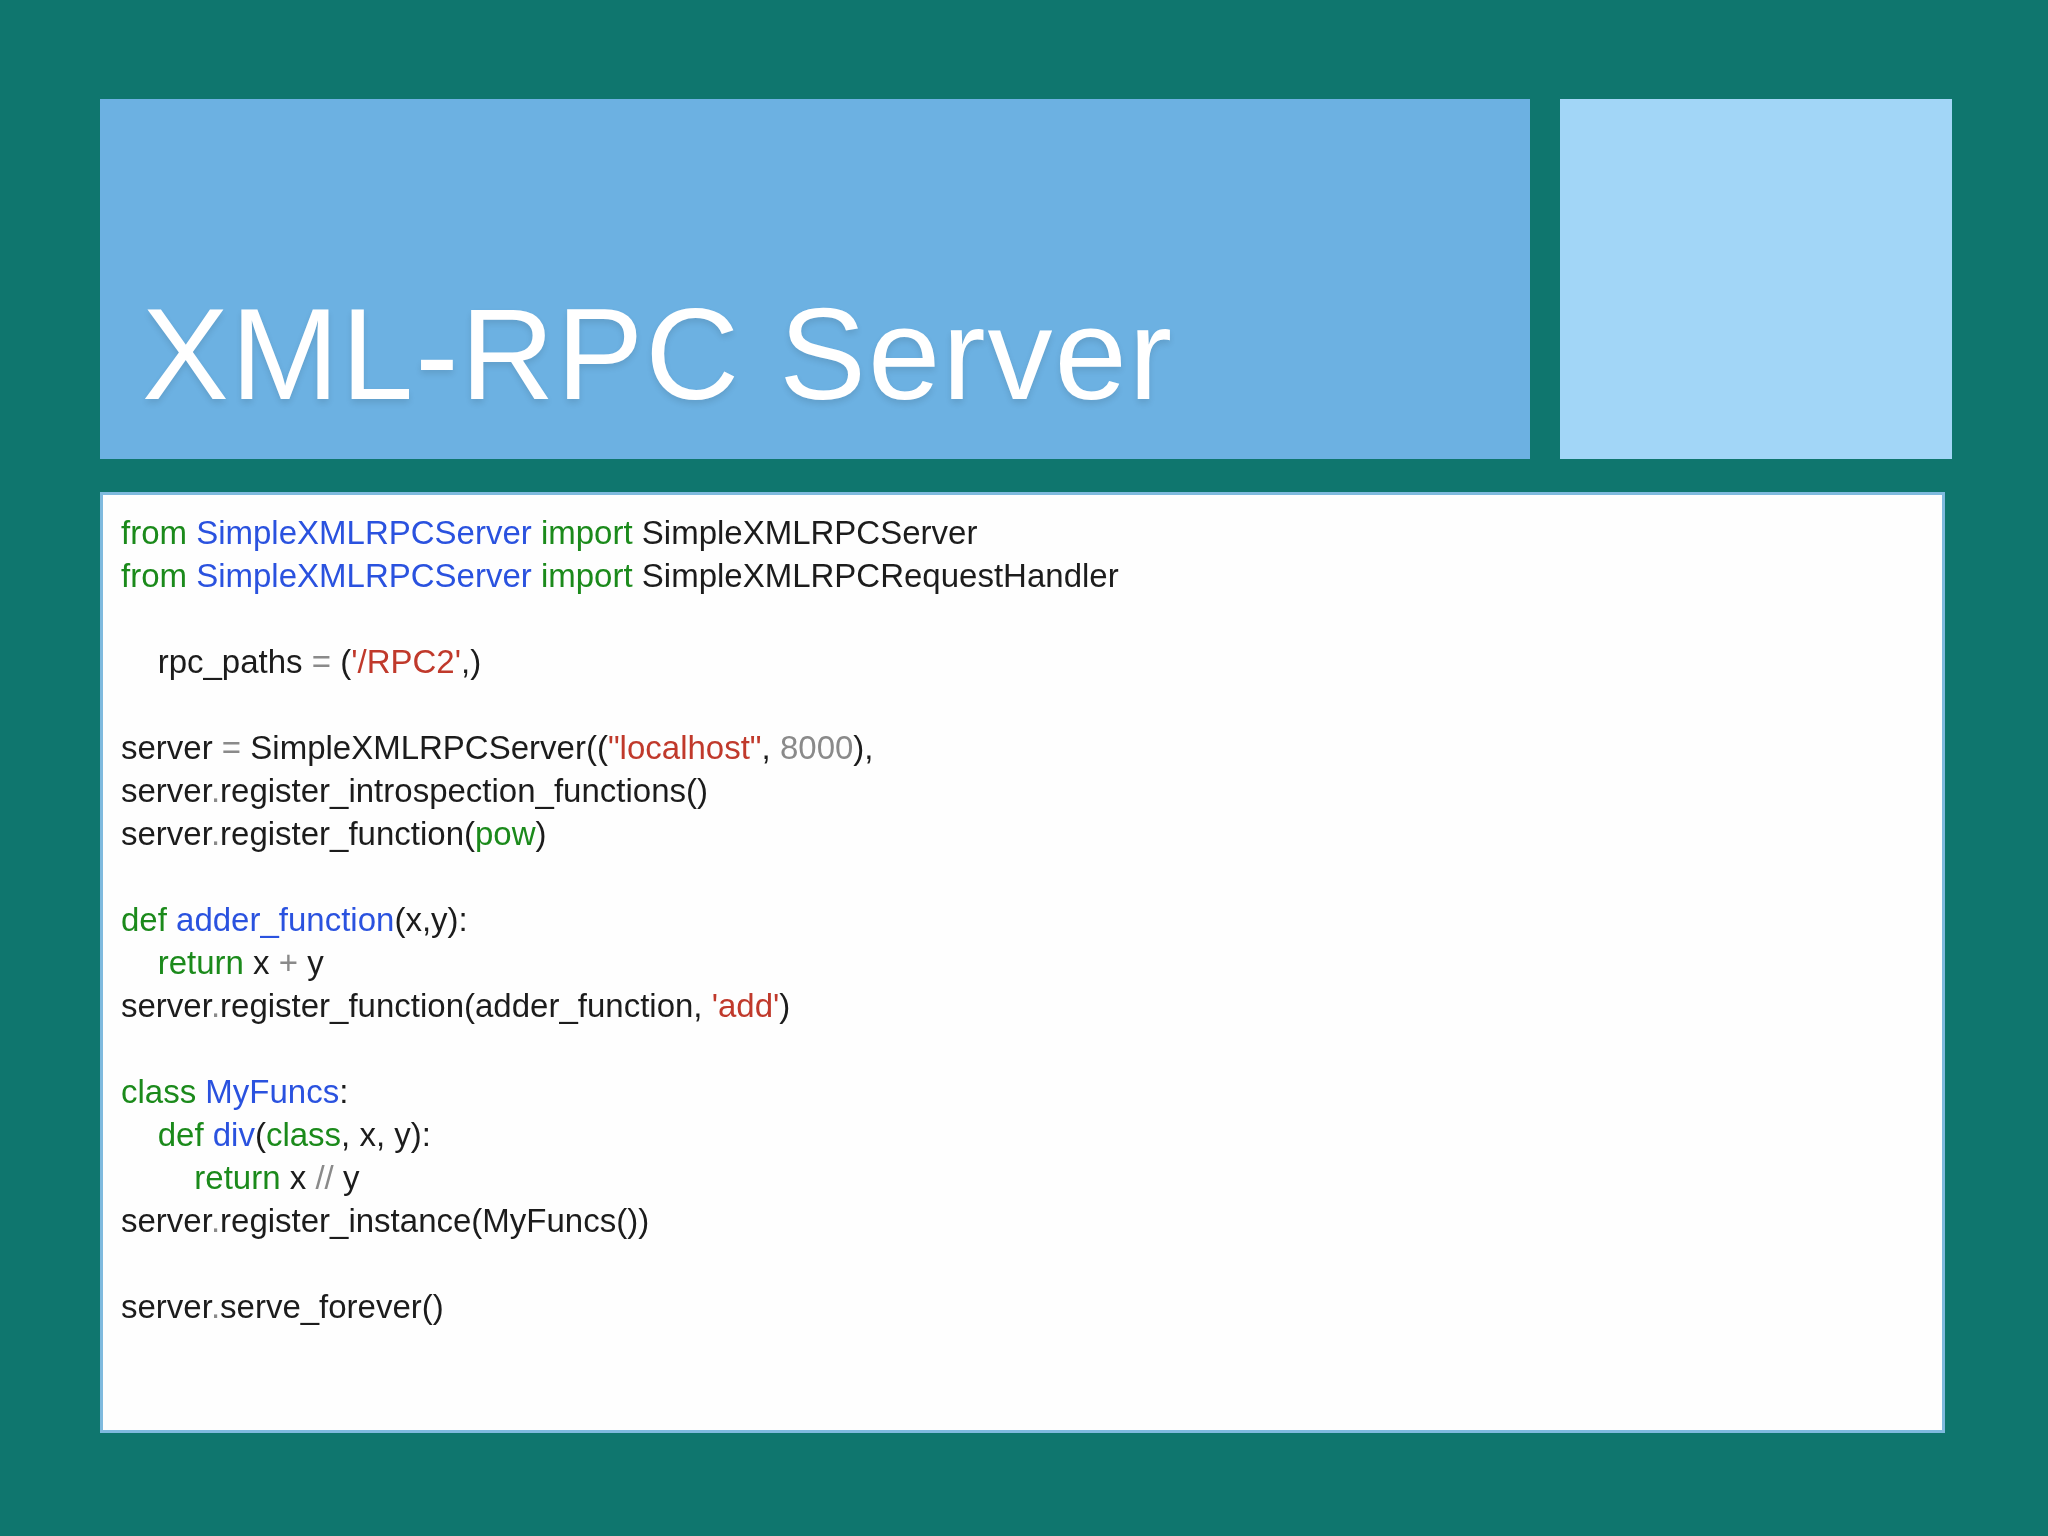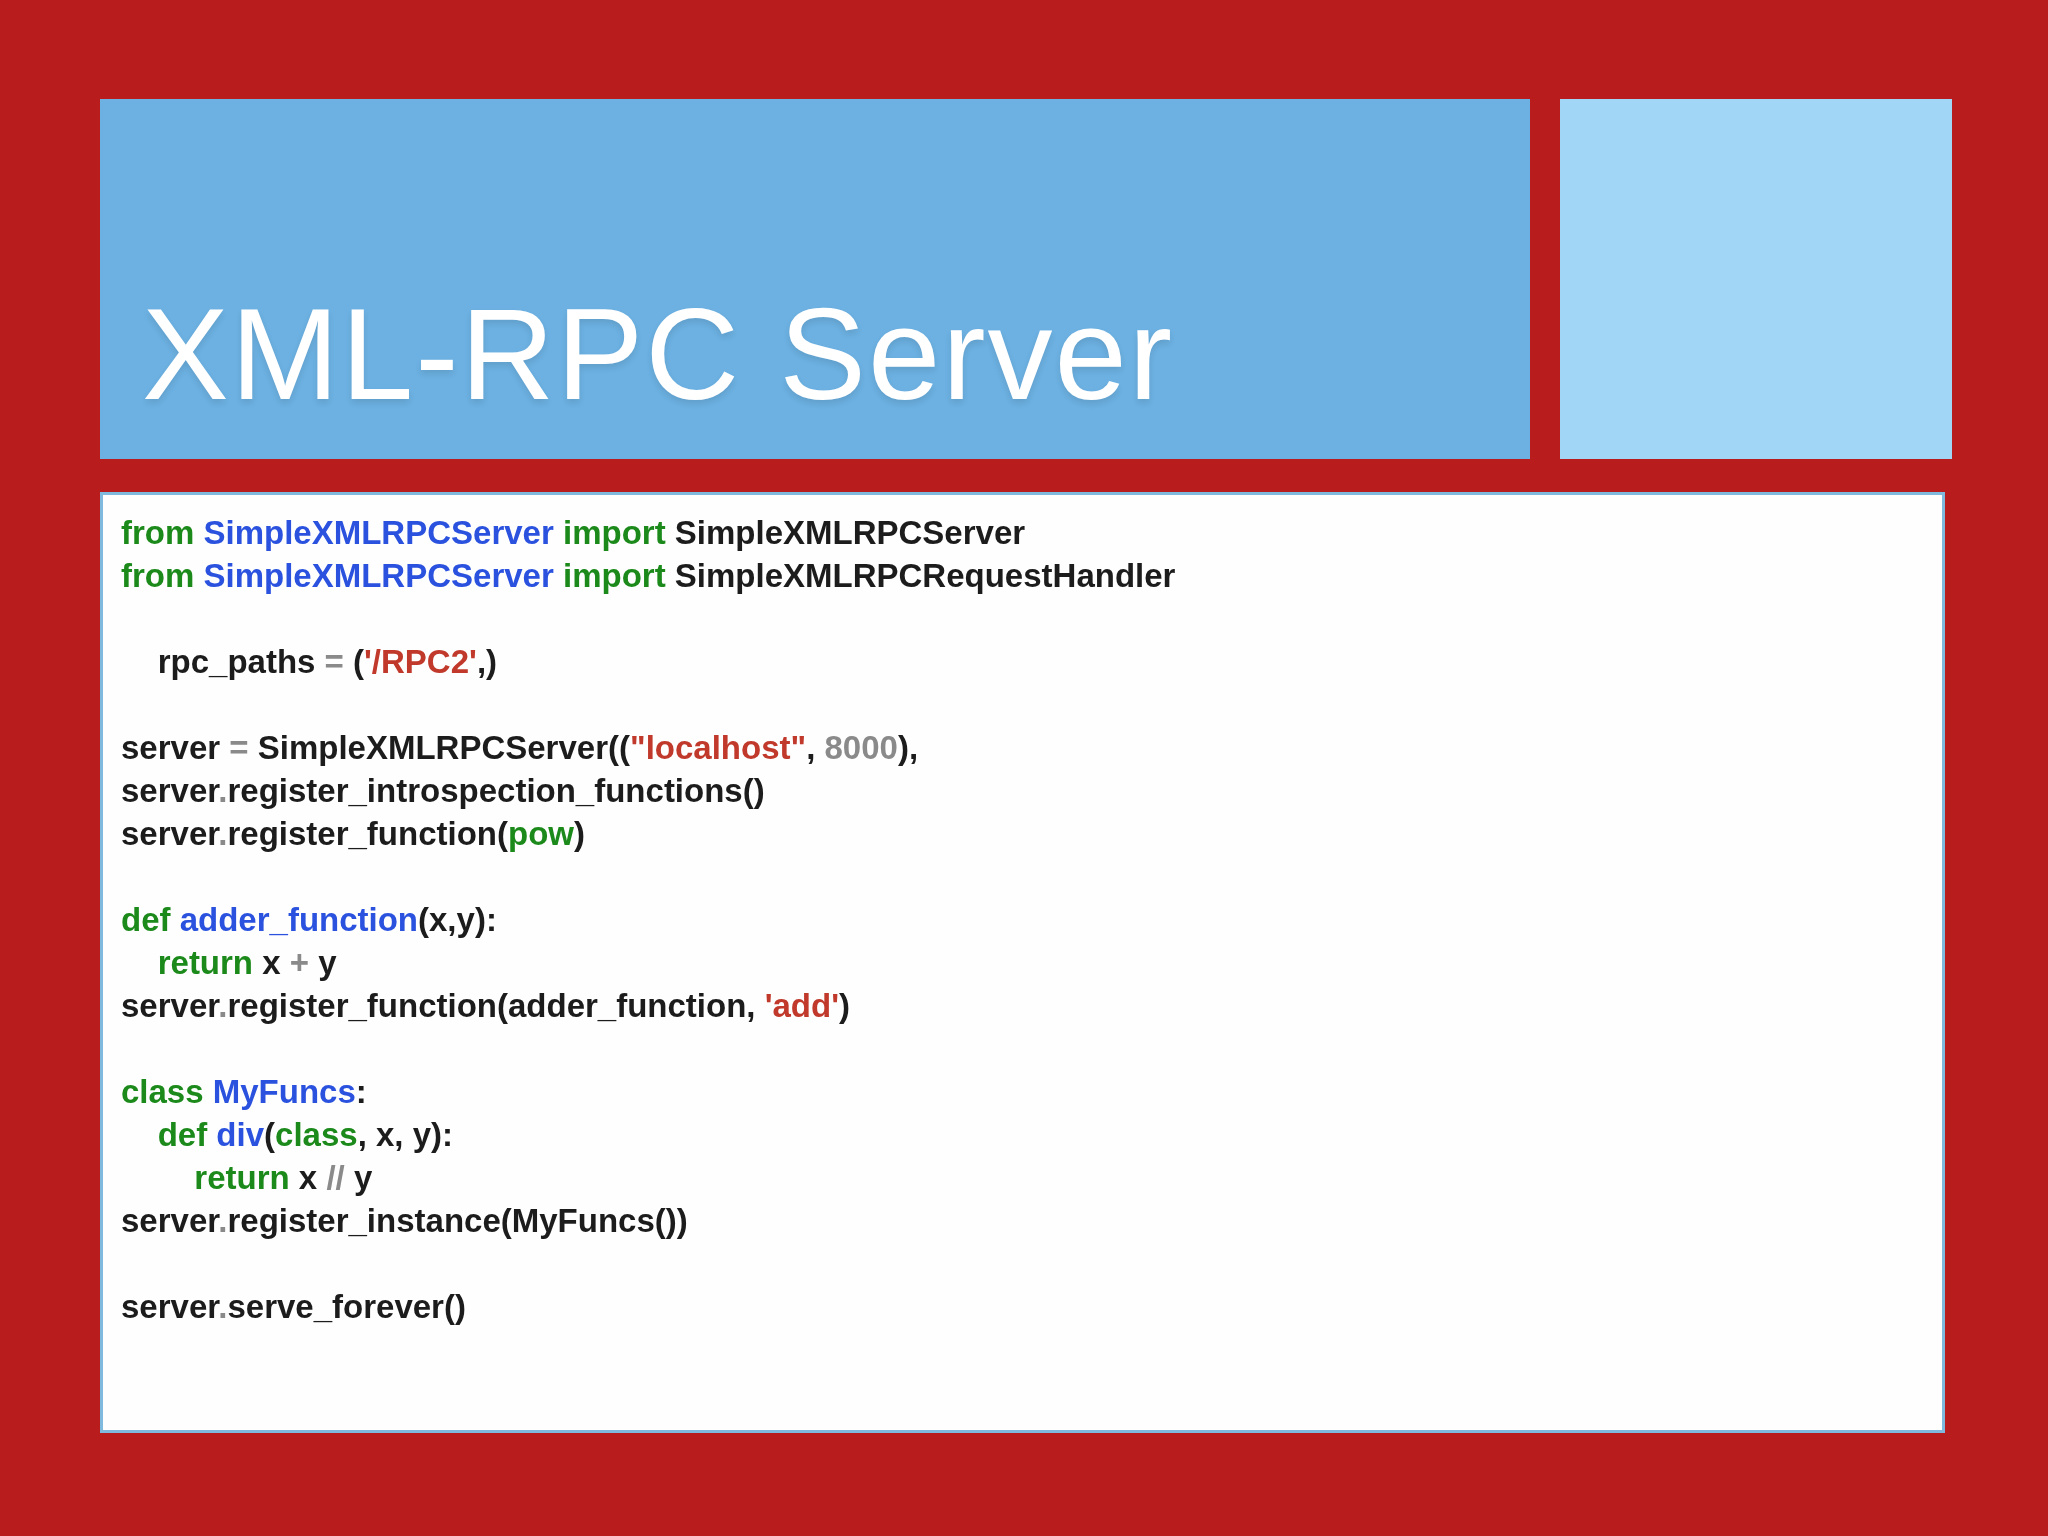--- a/index.html
+++ b/index.html
@@ -5,21 +5,21 @@
   html, body {
     margin: 0;
     padding: 0;
     background: #ffffff;
     font-family: "Liberation Sans", sans-serif;
   }
   .slide {
     position: relative;
     width: 2048px;
     height: 1536px;
-    background: #b91c1c;
+    background: #0f766e;
     overflow: hidden;
   }
   
   .banner {
     position: absolute;
     left: 100px;
     top: 99px;
     width: 1430px;
     height: 360px;
     background: var(--banner, #6cb1e2);
@@ -50,21 +50,20 @@
     position: absolute;
     left: 100px;
     top: 492px;
     width: 1845px;
     height: 941px;
     box-sizing: border-box;
     border: 3px solid var(--code_border, #7fbade);
     background: #fefefe;
     padding: 16px 12px 0 18px;
     overflow: hidden;
-    font-weight: bold;
   }
   .code-line {
     font-family: "Liberation Sans", sans-serif;
     font-size: 33px;
     line-height: 43px;
     white-space: pre;
     color: var(--code_black, #1c1c1c);
   }
   .tok-d { color: inherit; }
   .tok-k { color: var(--keyword_green, #1b8a1b); }

